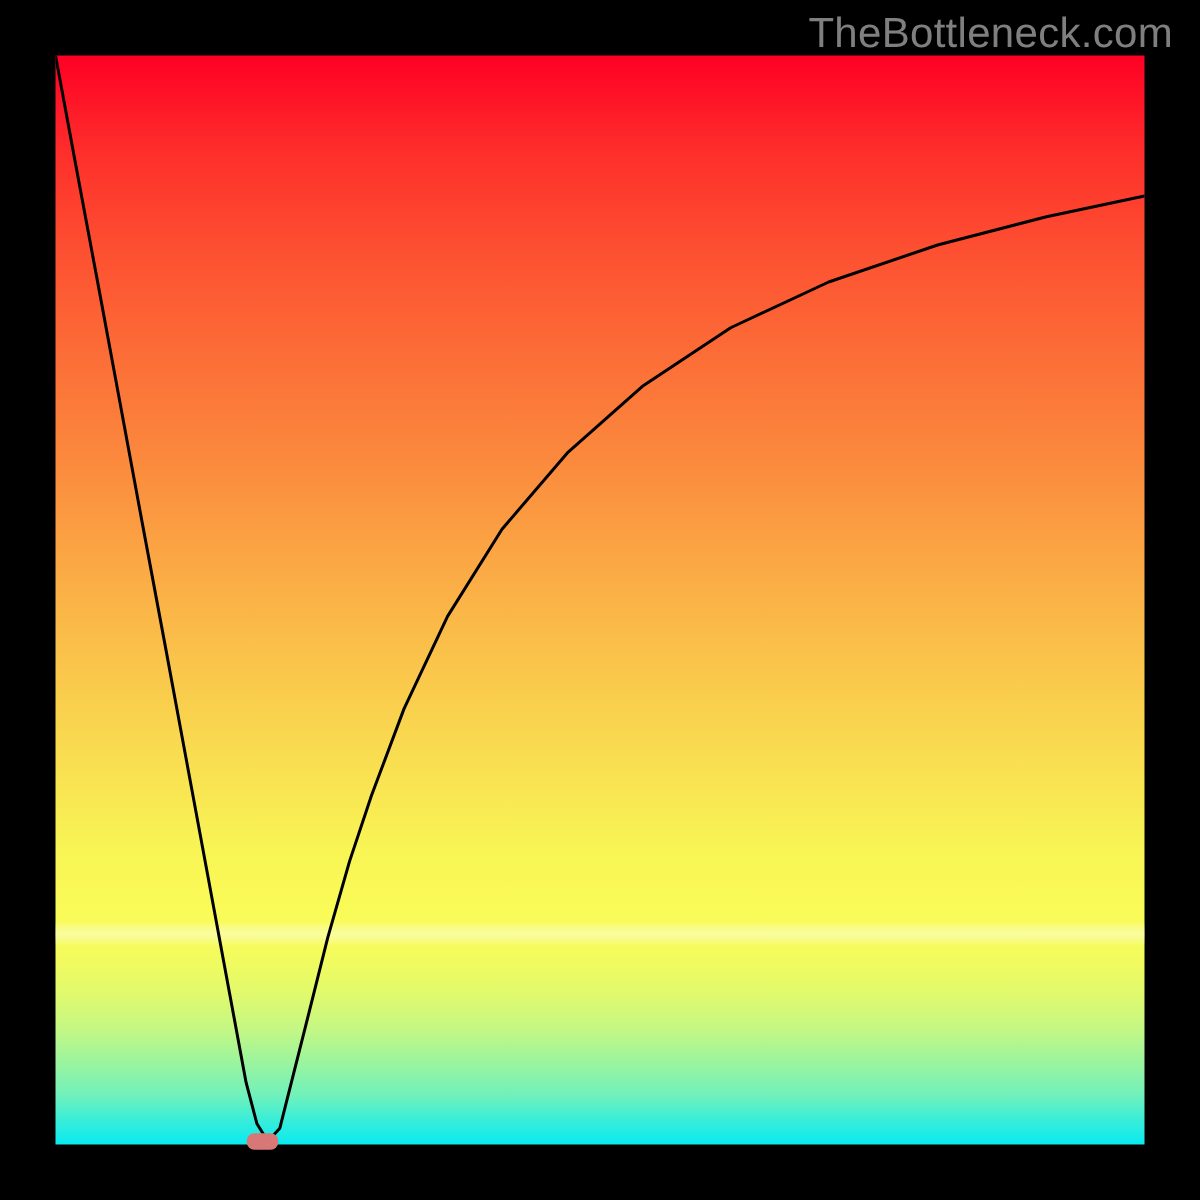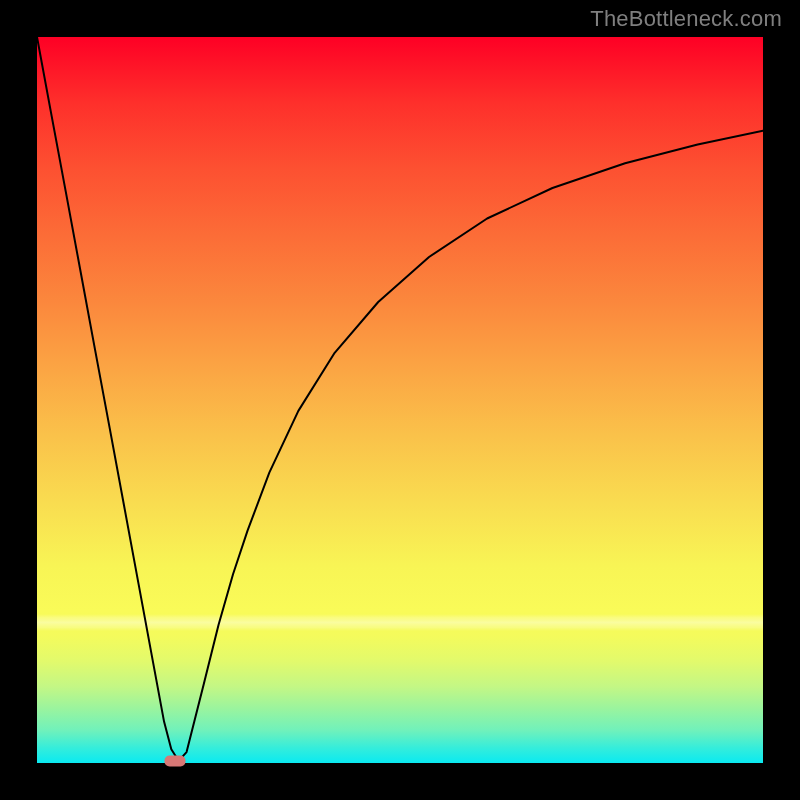--- a/index.html
+++ b/index.html
@@ -11,21 +11,21 @@
   .wrap {
     width: 800px;
     height: 800px;
     position: relative;
   }
   .watermark {
     position: absolute;
     top: 6px;
     right: 18px;
     color: #7f7f7f;
-    font-size: 22px;
+    font-size: 28px;
     font-weight: 400;
     letter-spacing: 0.2px;
   }
   .frame {
     position: absolute;
     left: 0;
     top: 0;
     width: 800px;
     height: 800px;
     background: #000;

